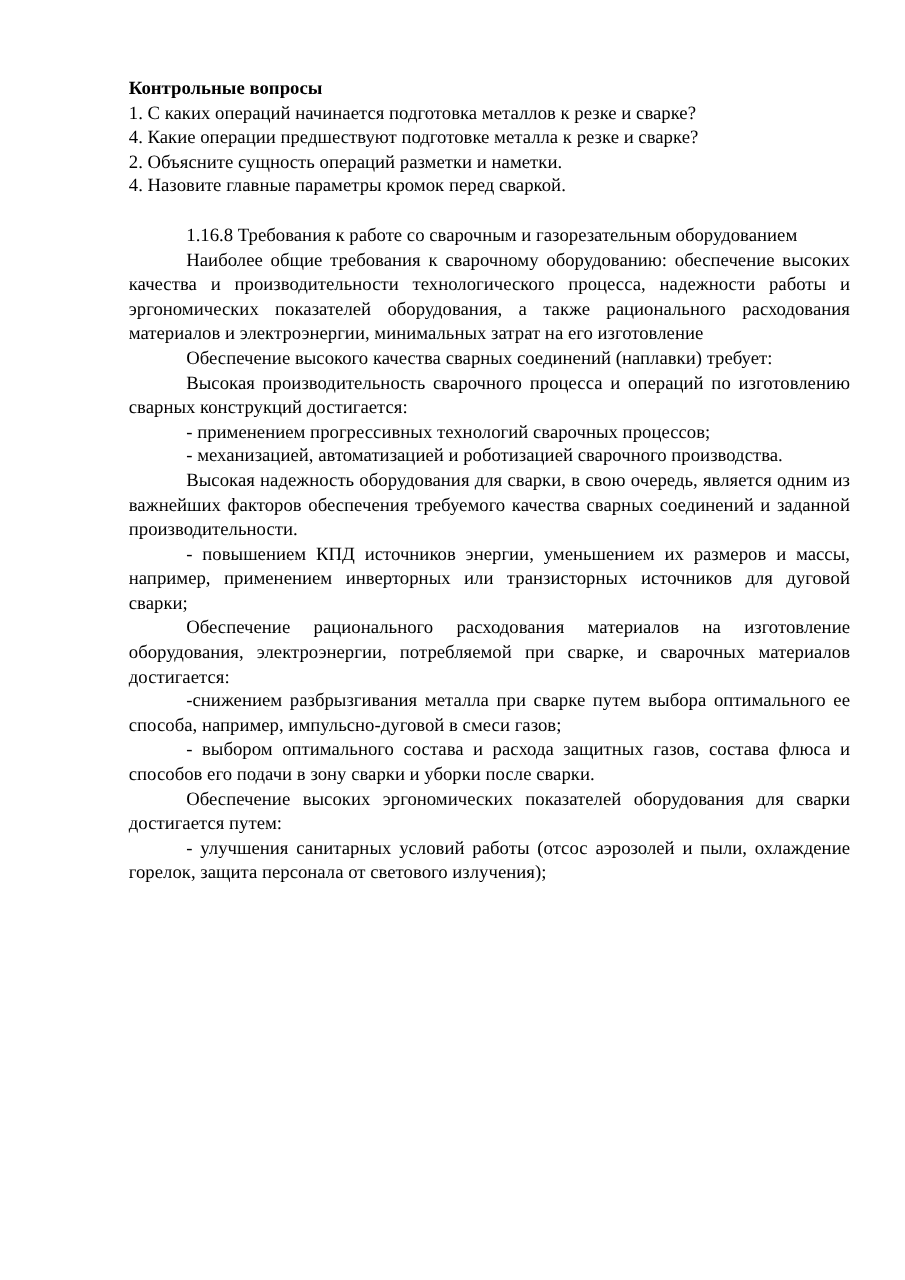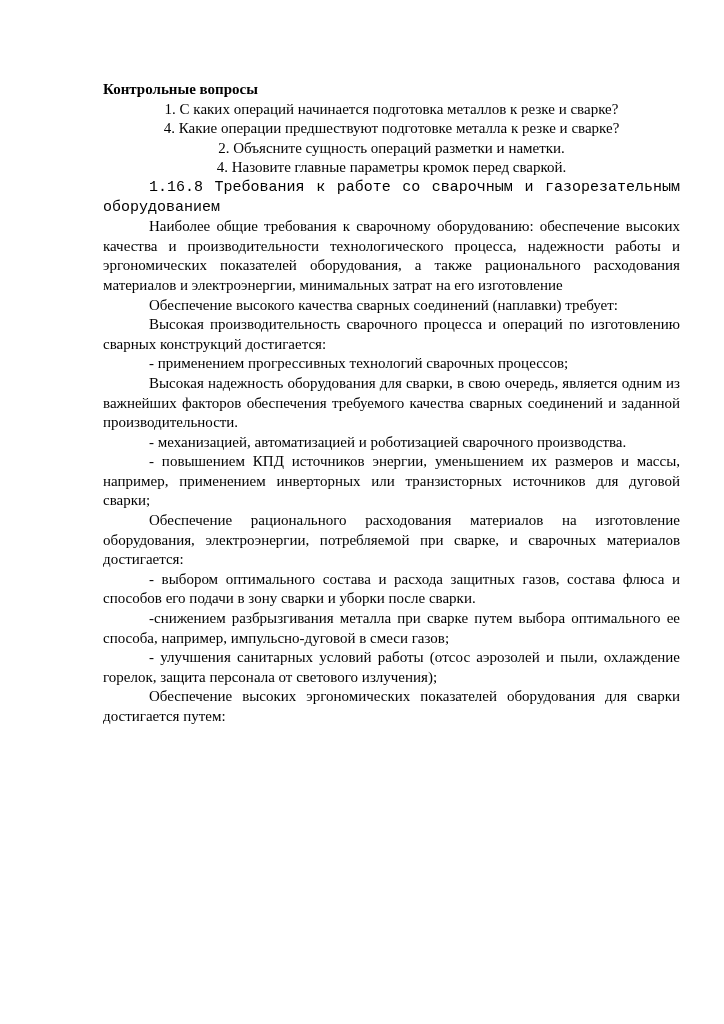--- a/index.html
+++ b/index.html
@@ -6,40 +6,40 @@
   html, body {
     margin: 0;
     padding: 0;
     background: #ffffff;
   }
   .page {
     width: 724px;
     height: 820px;
     background: #ffffff;
     position: relative;
-    padding: 80px 44px 0 103px;
+    padding: 62px 44px 0 103px;
     font-family: "Liberation Serif", serif;
     font-size: 15px;
     line-height: 19.6px;
     color: #000000;
     overflow: hidden;
   }
   p { margin: 0; }
   .q-heading {
     font-weight: bold;
   }
   .q-line {
-    text-align: center;
+    text-align: left;
   }
   .para {
     text-align: justify;
     text-indent: 46px;
   }
   .section-start {
-    font-family: Liberation Mono, monospace;
+    margin-top: 20px;
   }
   .page-number {
     position: absolute;
     top: 952px;
     right: 46px;
     font-size: 15px;
     font-family: Liberation Serif, serif;
   }
 </style>
 </head>
@@ -51,24 +51,24 @@
   <p class="q-line">1. С каких операций начинается подготовка металлов к резке и сварке?</p>
   <p class="q-line">4. Какие операции предшествуют подготовке металла к резке и сварке?</p>
   <p class="q-line">2. Объясните сущность операций разметки и наметки.</p>
   <p class="q-line">4. Назовите главные параметры кромок перед сваркой.</p>
 
   <p class="para section-start">1.16.8 Требования к работе со сварочным и газорезательным оборудованием</p>
   <p class="para">Наиболее общие требования к сварочному оборудованию: обеспечение высоких качества и производительности технологического процесса, надежности работы и эргономических показателей оборудования, а также рационального расходования материалов и электроэнергии, минимальных затрат на его изготовление</p>
   <p class="para">Обеспечение высокого качества сварных соединений (наплавки) требует:</p>
   <p class="para">Высокая производительность сварочного процесса и операций по изготовлению сварных конструкций достигается:</p>
   <p class="para">- применением прогрессивных технологий сварочных процессов;</p>
+  <p class="para">- механизацией, автоматизацией и роботизацией сварочного производства.</p>
   <p class="para">Высокая надежность оборудования для сварки, в свою очередь, является одним из важнейших факторов обеспечения требуемого качества сварных соединений и заданной производительности.</p>
-  <p class="para">- механизацией, автоматизацией и роботизацией сварочного производства.</p>
   <p class="para">- повышением КПД источников энергии, уменьшением их размеров и массы, например, применением инверторных или транзисторных источников для дуговой сварки;</p>
   <p class="para">Обеспечение рационального расходования материалов на изготовление оборудования, электроэнергии, потребляемой при сварке, и сварочных материалов достигается:</p>
+  <p class="para">-снижением разбрызгивания металла при сварке путем выбора оптимального ее способа, например, импульсно-дуговой в смеси газов;</p>
   <p class="para">- выбором оптимального состава и расхода защитных газов, состава флюса и способов его подачи в зону сварки и уборки после сварки.</p>
-  <p class="para">-снижением разбрызгивания металла при сварке путем выбора оптимального ее способа, например, импульсно-дуговой в смеси газов;</p>
+  <p class="para">Обеспечение высоких эргономических показателей оборудования для сварки достигается путем:</p>
   <p class="para">- улучшения санитарных условий работы (отсос аэрозолей и пыли, охлаждение горелок, защита персонала от светового излучения);</p>
-  <p class="para">Обеспечение высоких эргономических показателей оборудования для сварки достигается путем:</p>
 
   <div class="page-number">121</div>
 
 </div>
 
 </body></html>

